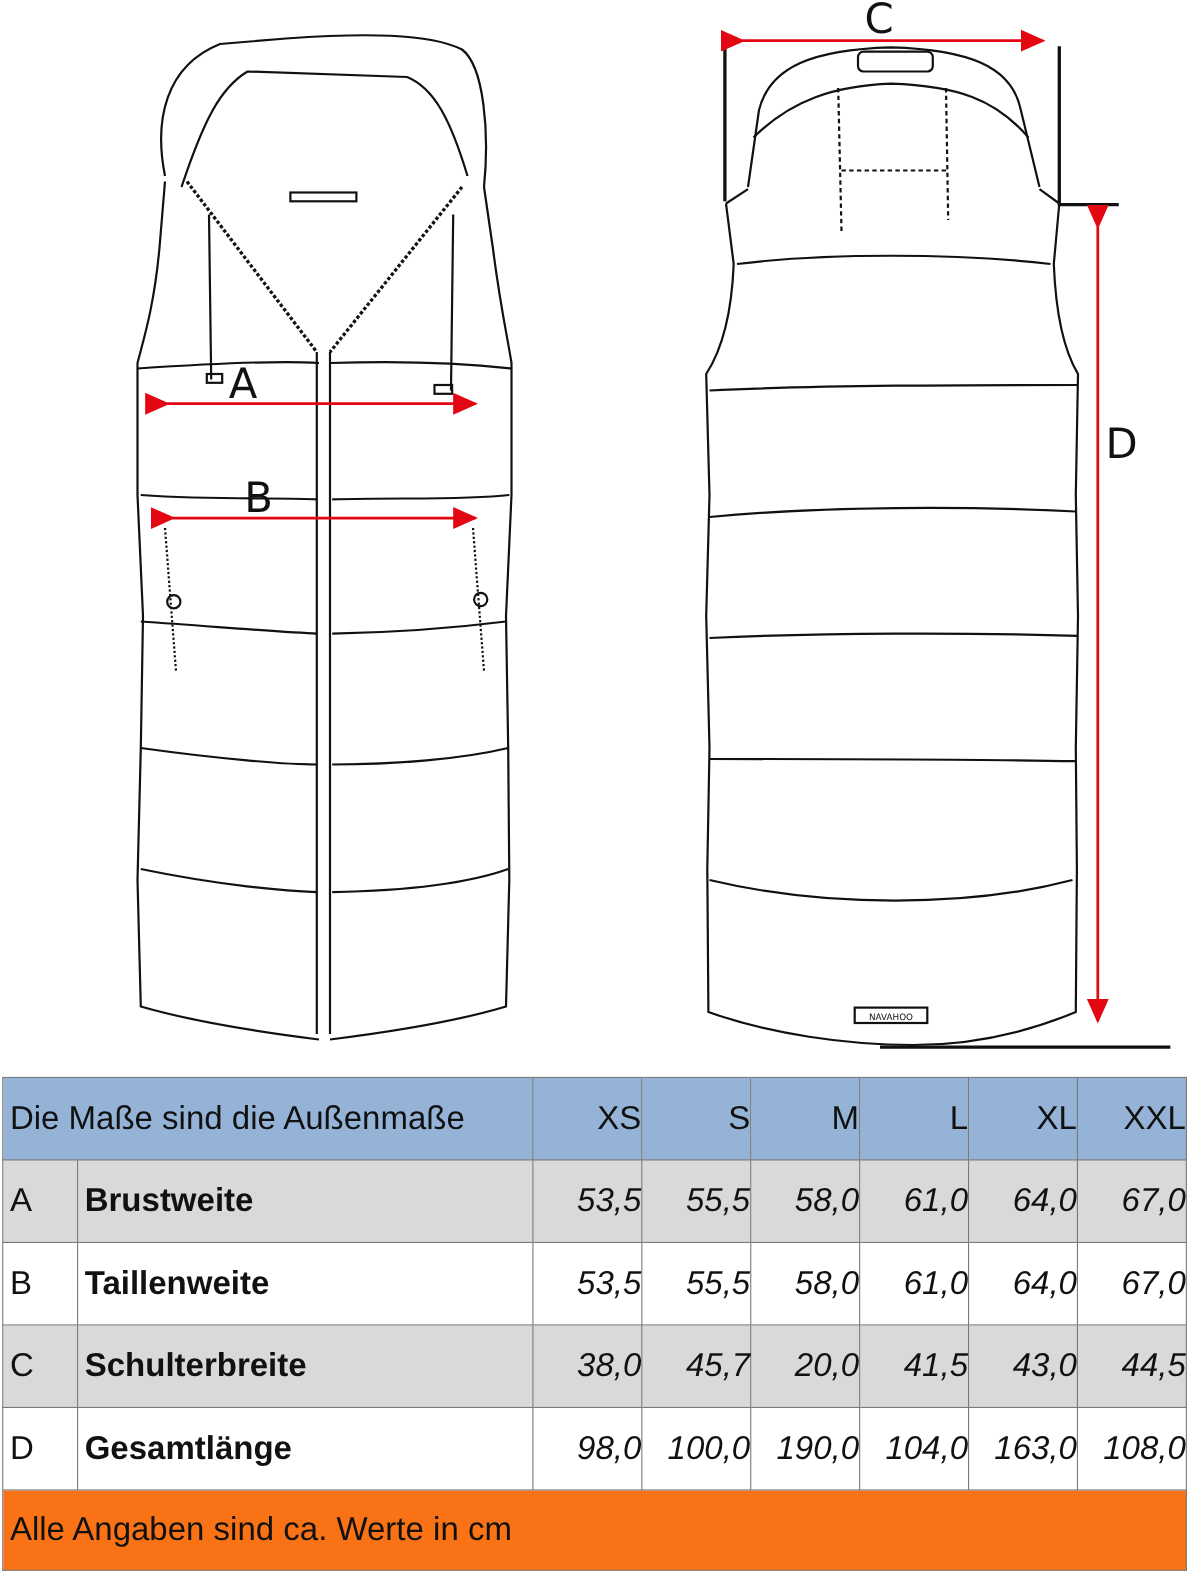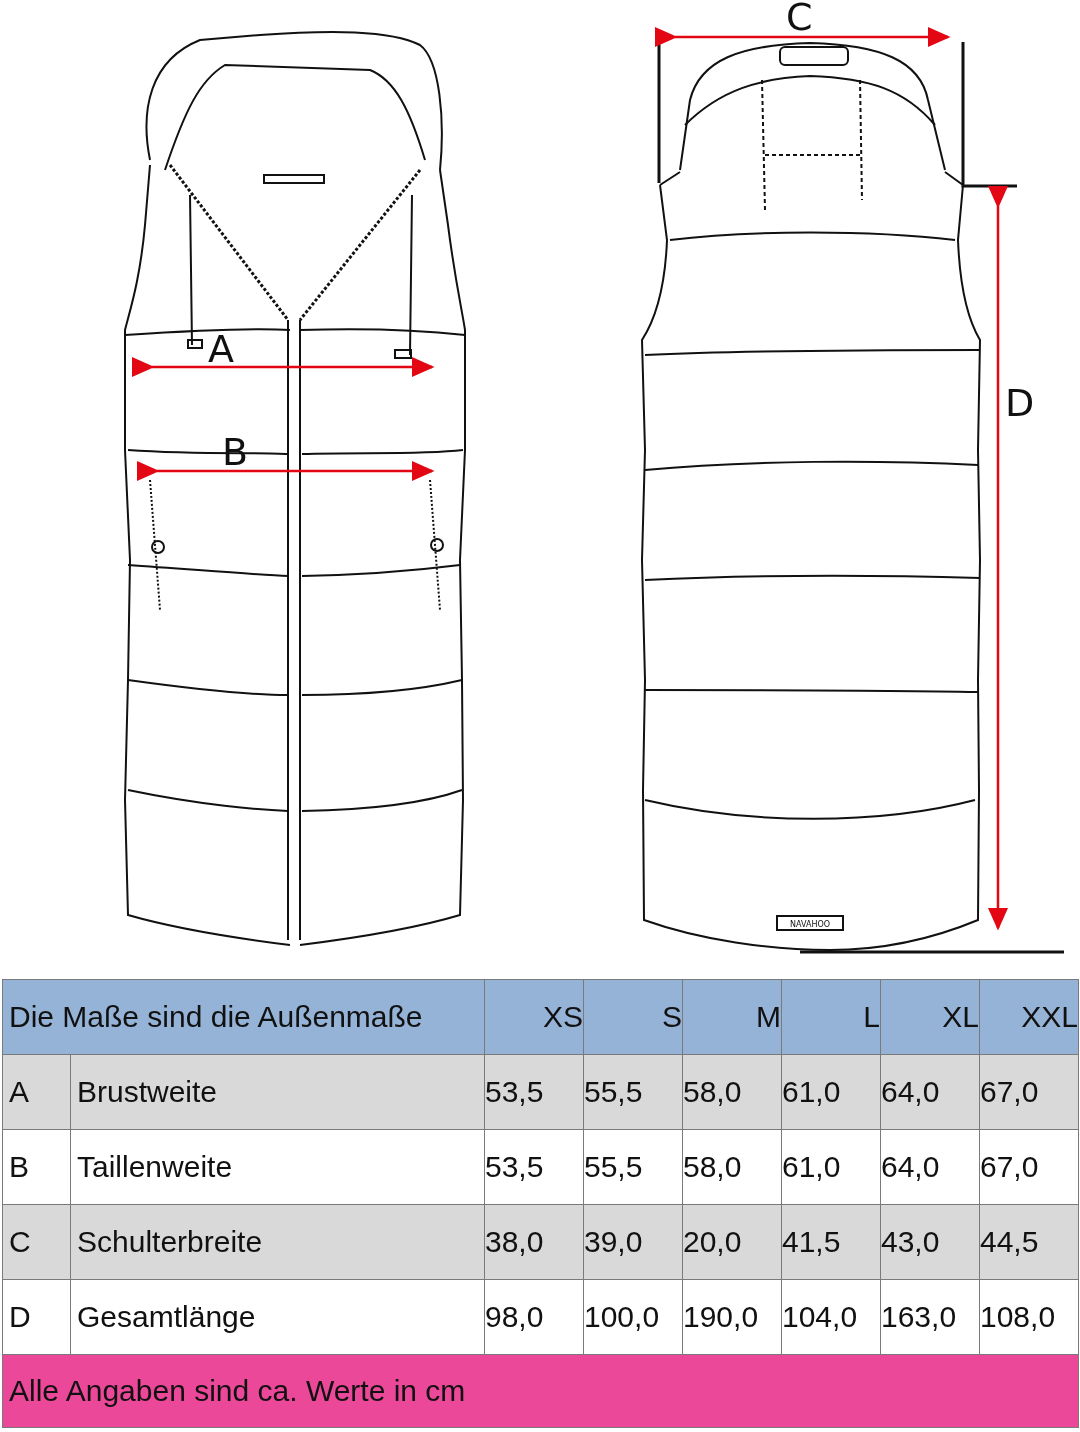--- a/index.html
+++ b/index.html
@@ -8,26 +8,26 @@
   .illustration { position: absolute; left: 0; top: 0; width: 1080px; height: 975px; }
   .illustration svg { width: 1080px; height: 975px; display: block; }
   .dim-label { font-family: "DejaVu Sans", sans-serif; font-size: 38px; fill: #111; }
 
   table.size-table { position: absolute; left: 2px; top: 979px; width: 1076px;
     border-collapse: collapse; table-layout: fixed; font-size: 30px; }
   .size-table td { border: 1px solid #7a7a7a; height: 74px; padding: 0; }
   .size-table tr.header td { background: #95b3d7; height: 74px; }
   .size-table tr.grey td { background: #d9d9d9; }
   .size-table tr.white td { background: #ffffff; }
-  .size-table tr.footer td { background: #ec4899; height: 72px; padding-left: 6px; }
+  .size-table tr.footer td { background: #f97316; height: 72px; padding-left: 6px; }
   .c-title { padding-left: 6px !important; text-align: left; }
   .c-size { text-align: right; }
   .c-letter { padding-left: 6px !important; }
-  .c-name { padding-left: 6px !important; }
-  .c-val { text-align: left; }
+  .c-name { padding-left: 6px !important; font-weight: bold; }
+  .c-val { text-align: right; font-style: italic; }
 </style>
 </head>
 <body>
 
 <div class="illustration">
   <svg viewBox="0 0 1080 975" xmlns="http://www.w3.org/2000/svg">
     <defs>
       <marker id="ah" markerWidth="10" markerHeight="10" refX="8" refY="5" orient="auto" markerUnits="strokeWidth">
         <path d="M0,1 L9,5 L0,9 Z" fill="#e30613"></path>
       </marker>
@@ -141,21 +141,21 @@
     <td class="c-val">55,5</td>
     <td class="c-val">58,0</td>
     <td class="c-val">61,0</td>
     <td class="c-val">64,0</td>
     <td class="c-val">67,0</td>
   </tr>
   <tr class="grey">
     <td class="c-letter">C</td>
     <td class="c-name">Schulterbreite</td>
     <td class="c-val">38,0</td>
-    <td class="c-val">39,0</td>
+    <td class="c-val">45,7</td>
     <td class="c-val">20,0</td>
     <td class="c-val">41,5</td>
     <td class="c-val">43,0</td>
     <td class="c-val">44,5</td>
   </tr>
   <tr class="white">
     <td class="c-letter">D</td>
     <td class="c-name">Gesamtlänge</td>
     <td class="c-val">98,0</td>
     <td class="c-val">100,0</td>

